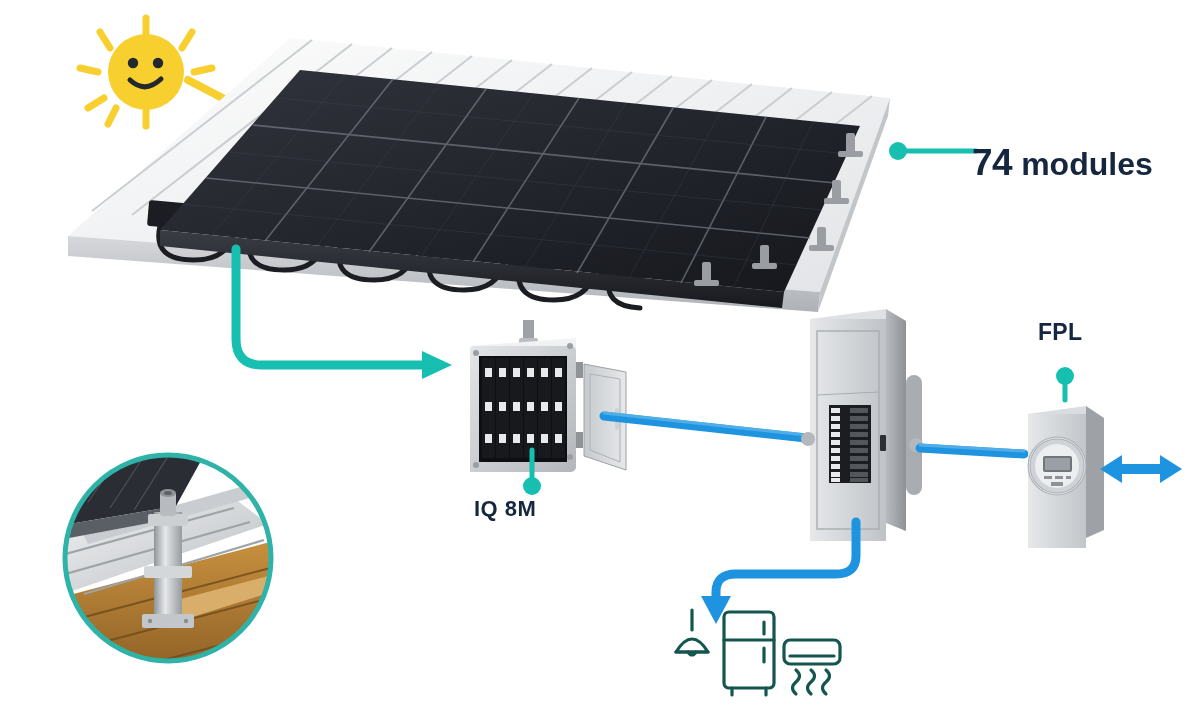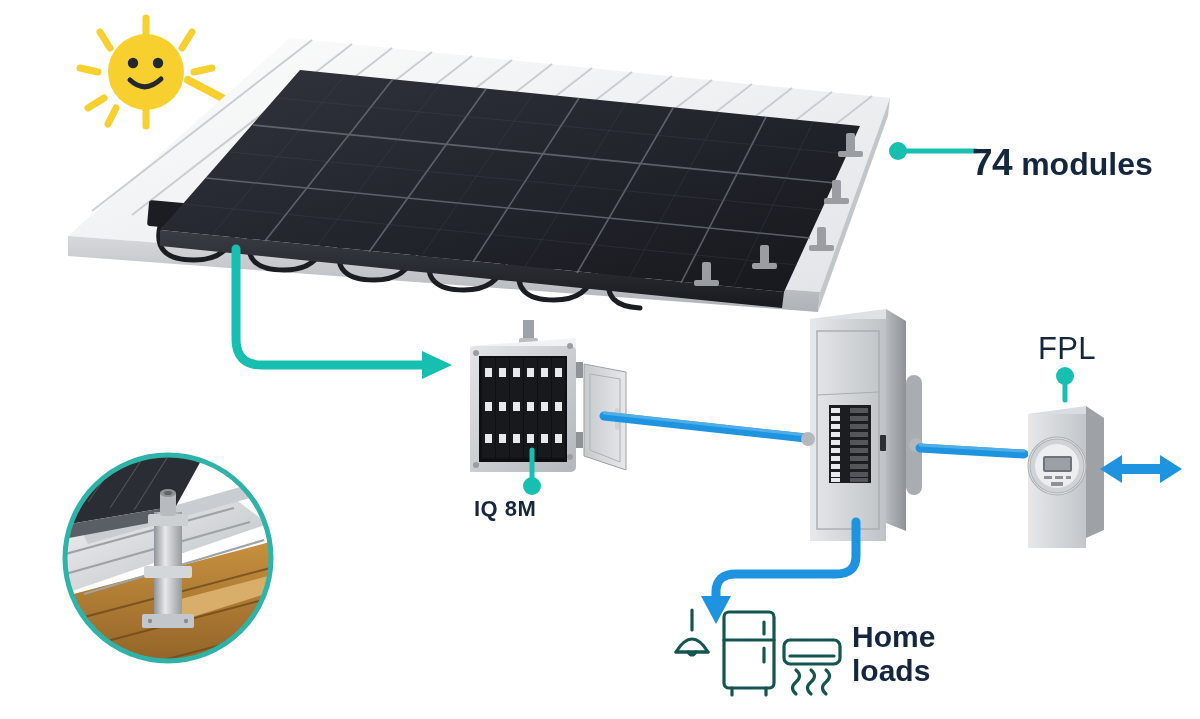--- a/index.html
+++ b/index.html
@@ -10,21 +10,21 @@
   .abs{position:absolute;}
   svg{display:block;overflow:visible;}
 
   
   .lbl{position:absolute;color:#15263f;line-height:1.05;white-space:nowrap;}
   #modules-label{left:972px;top:128px;font-size:37px;margin-top:16px;}
   #modules-label .num{font-weight:700;letter-spacing:-.5px;}
   #modules-label .word{font-weight:600;font-size:32px;}
   #kw-label{left:972px;top:173px;font-size:39px;font-weight:700;letter-spacing:-.5px;}
   #iq-label{left:474px;top:497px;font-size:22px;font-weight:700;letter-spacing:.5px;}
-  #fpl-label{left:1038px;top:333px;font-size:31px;font-weight:400;letter-spacing:.3px;}
+  #fpl-label{left:1038px;top:320px;font-size:23px;font-weight:700;letter-spacing:.3px;}
   #home-label{left:852px;top:620px;font-size:30px;font-weight:700;line-height:1.13;color:#15263f;}
 </style>
 </head>
 <body>
 
 <div id="stage">
 
   <svg class="abs" style="left:38px;top:8px" width="210" height="130" viewBox="0 0 210 130">
     <g stroke="#f7cf2e" stroke-width="7" stroke-linecap="round">
       <line x1="108" y1="10" x2="108" y2="28"></line>
@@ -360,24 +360,20 @@
       <g>
         <rect x="116" y="32" width="56" height="24" rx="6"></rect>
         <line x1="122" y1="48" x2="166" y2="48"></line>
         <path d="M128 62 q7 6 0 12 q-7 6 0 12"></path>
         <path d="M143 62 q7 6 0 12 q-7 6 0 12"></path>
         <path d="M158 62 q7 6 0 12 q-7 6 0 12"></path>
       </g>
     </g>
   </svg>
 
-  <div class="lbl" id="home-label">
-    <div>Home</div>
-    <div>loads</div>
-  </div>
 
   <svg class="abs" style="left:58px;top:448px" width="220" height="226" viewBox="0 0 220 226">
     <defs>
       <clipPath id="insetClip">
           <circle cx="110" cy="110" r="103"></circle>
         </clipPath>
       <linearGradient id="woodG" x1="0" y1="0" x2="0" y2="1">
         <stop offset="0" stop-color="#c8913f"></stop>
           <stop offset="1" stop-color="#8e6026"></stop>
       </linearGradient>

